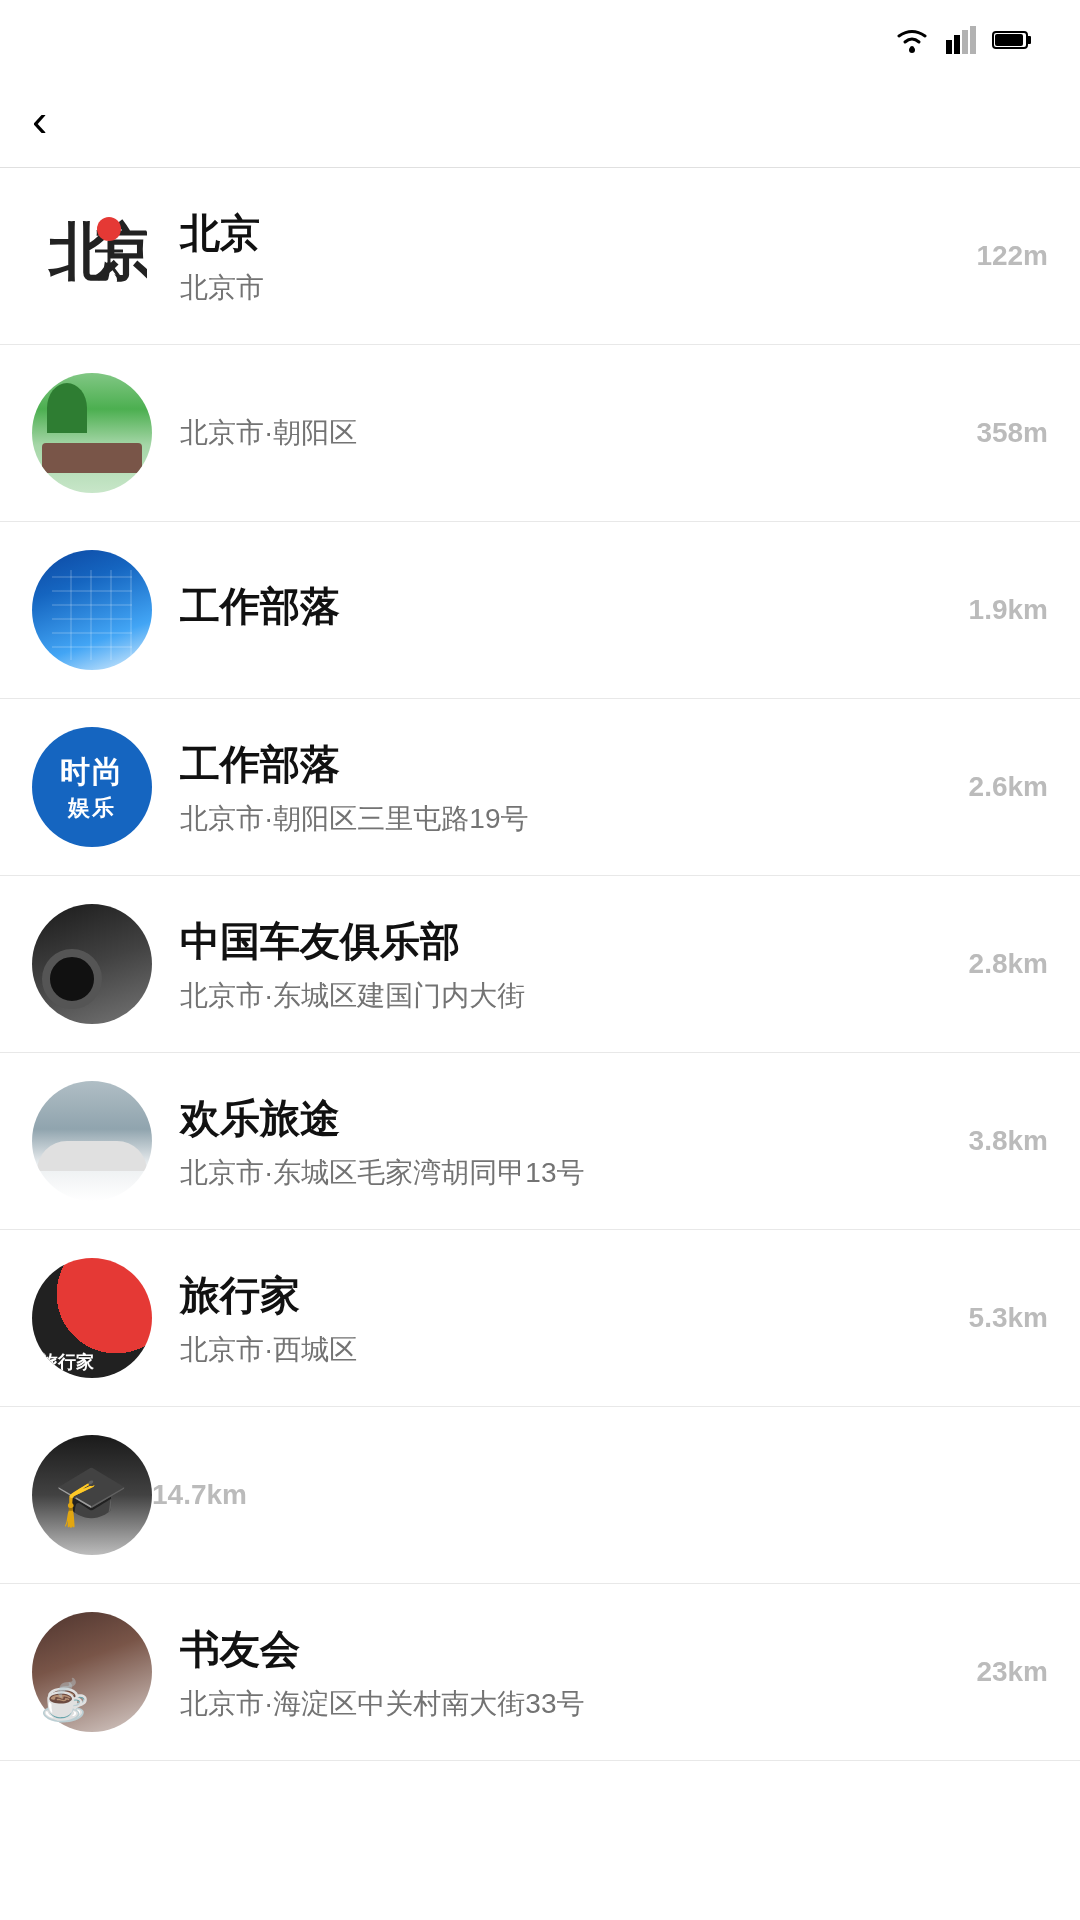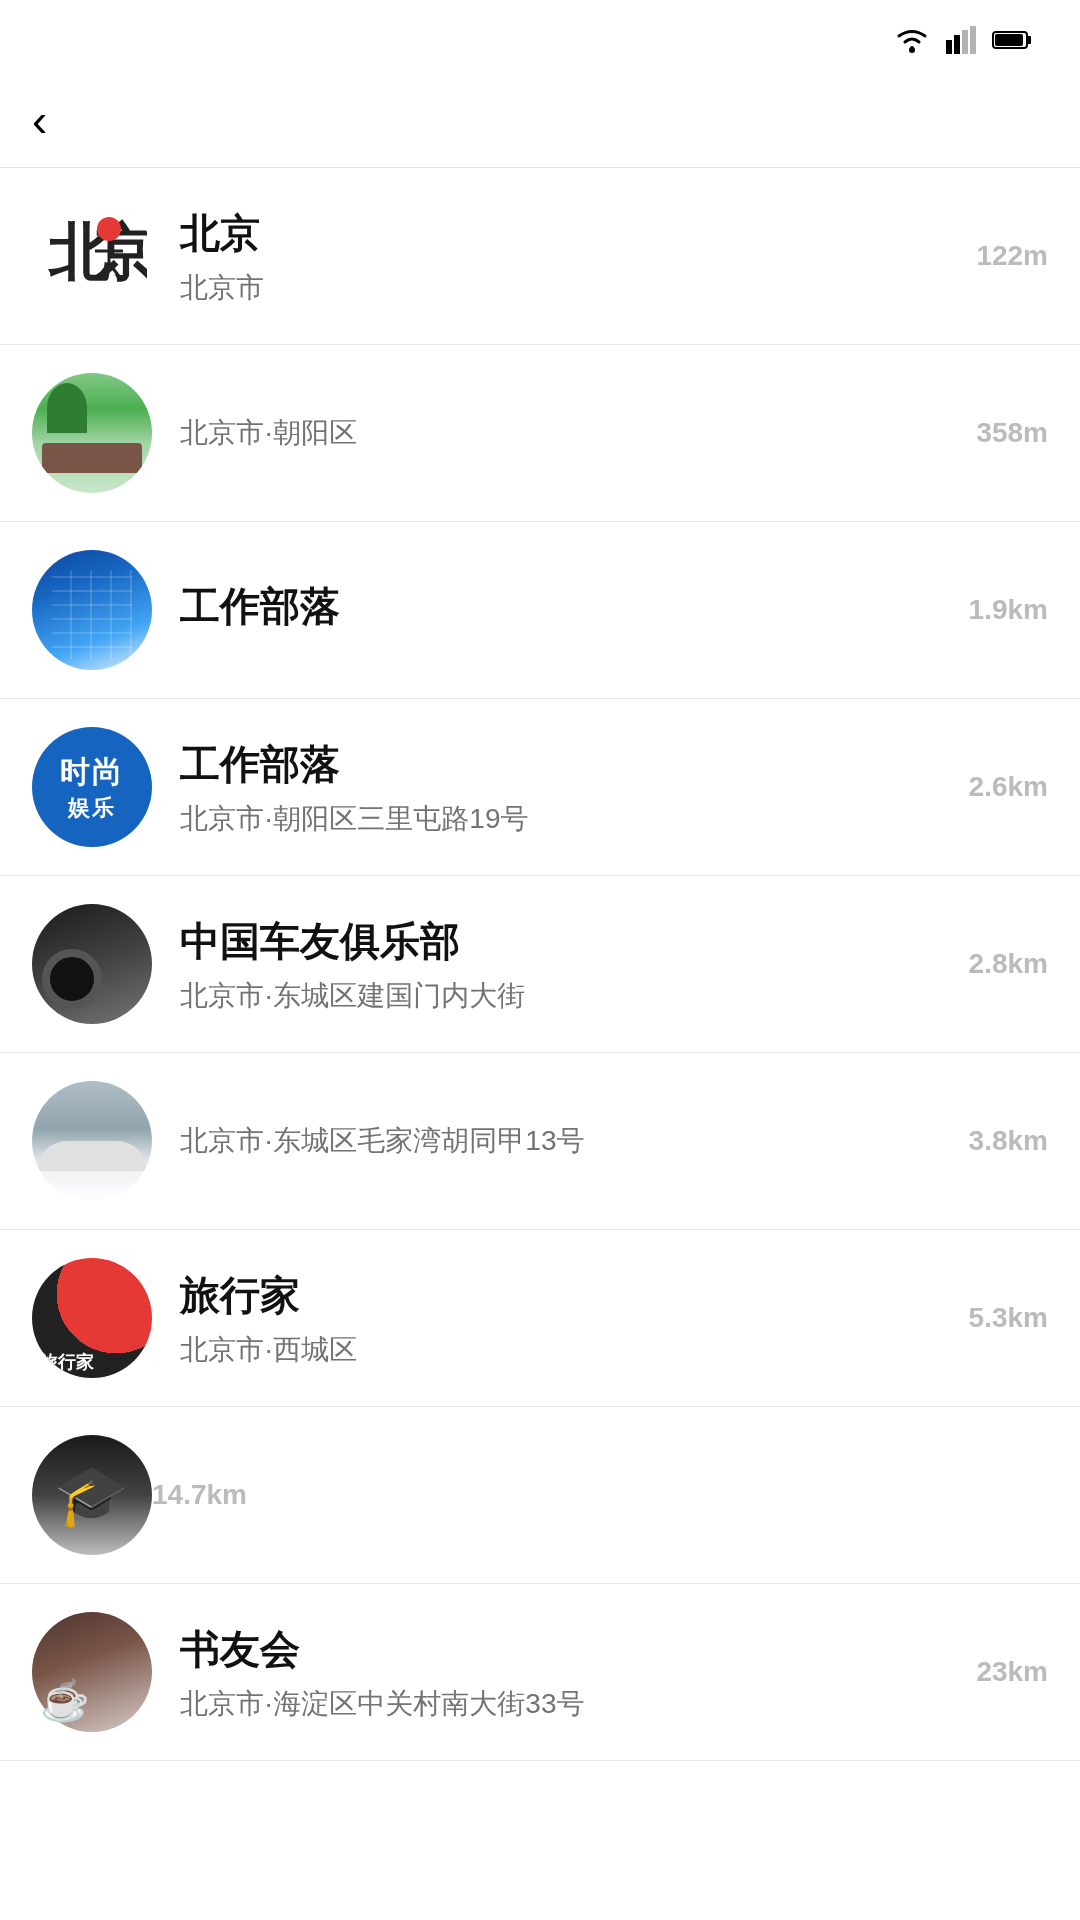--- a/index.html
+++ b/index.html
@@ -367,20 +367,21 @@
       <div class="item-name">中国车友俱乐部</div>
       <div class="item-sub">北京市·东城区建国门内大街</div>
     </div>
     <div class="item-distance">2.8km</div>
   </div>
     <div class="list-item">
     <div class="avatar" style="">
       <div class="train-scene"></div>
     </div>
     <div class="item-content">
+      <div class="item-name">欢乐旅途</div>
       <div class="item-sub">北京市·东城区毛家湾胡同甲13号</div>
     </div>
     <div class="item-distance">3.8km</div>
   </div>
     <div class="list-item">
     <div class="avatar" style="background:#000;">
 
         <div class="lxj-scene">
           <span style="color:#fff;font-size:18px;font-weight:700;z-index:1;">旅行家</span>
         </div>

